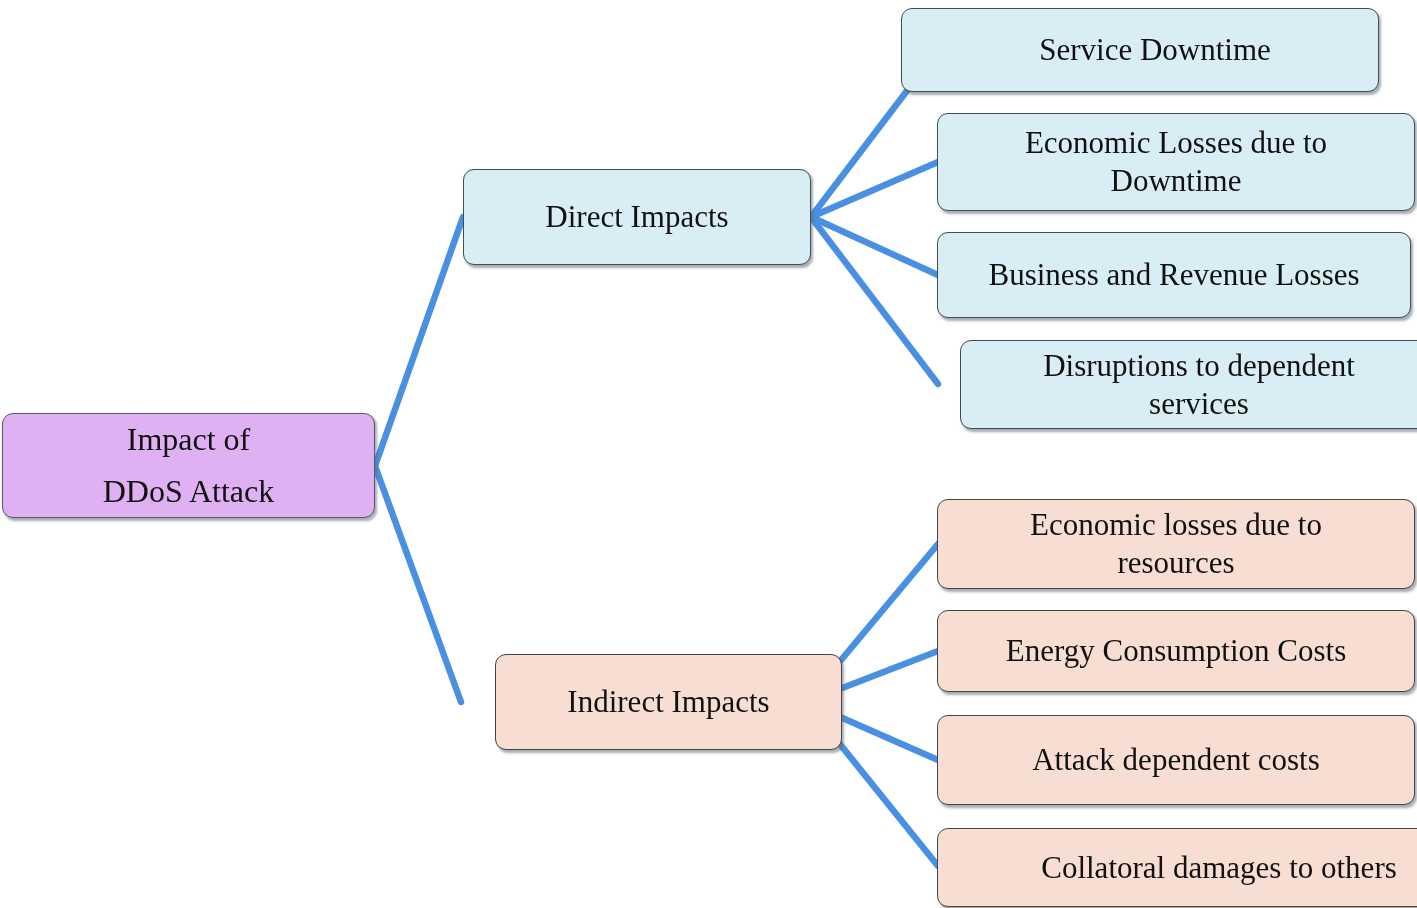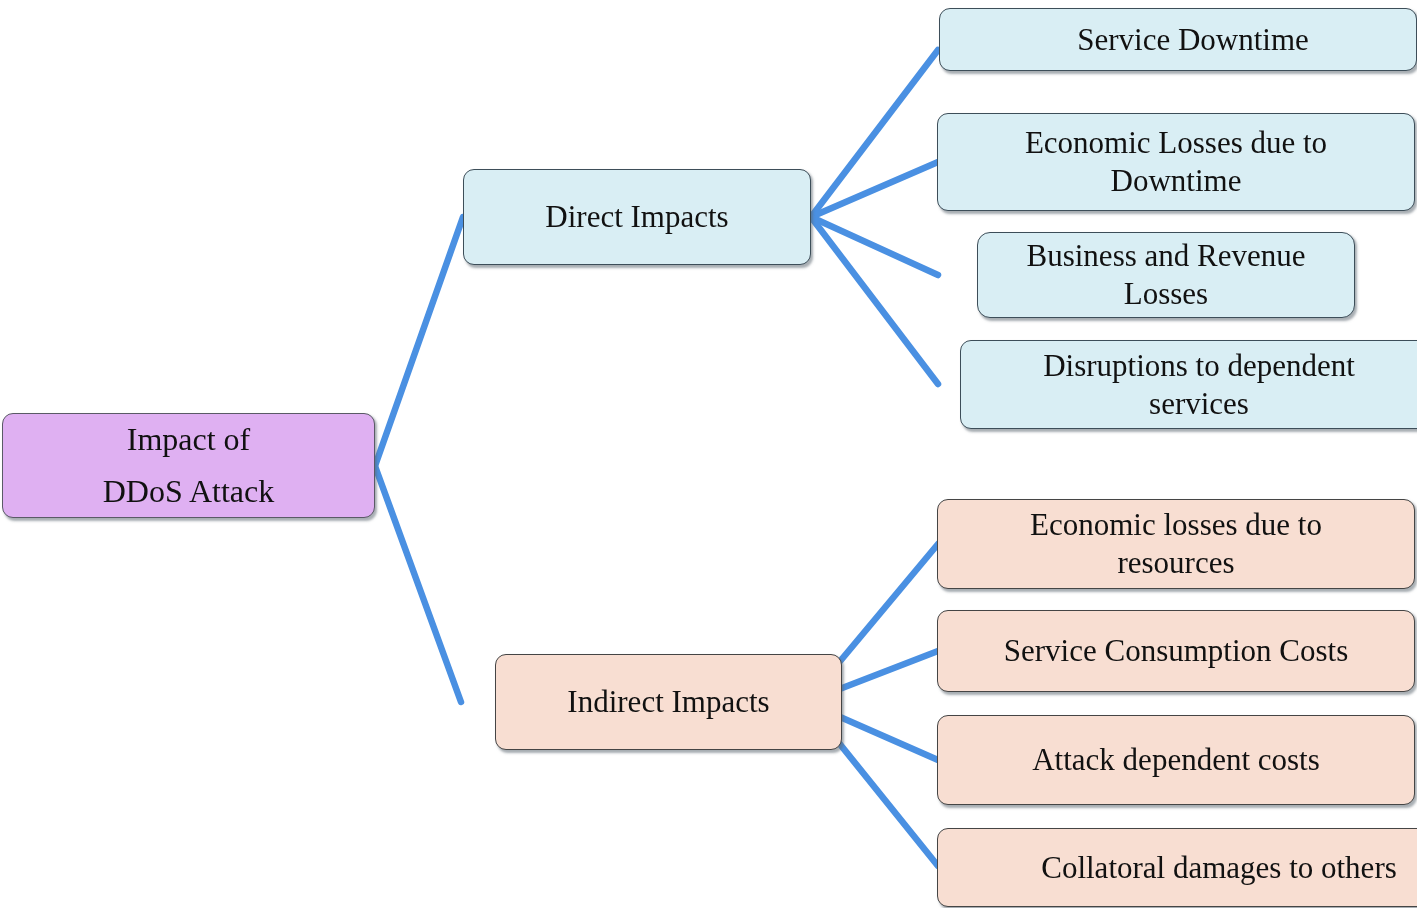--- a/index.html
+++ b/index.html
@@ -49,23 +49,23 @@
   .fill-blue   { background: #d9eef4; border-color: #3d4e59; }
   .fill-pink   { background: #f8ded2; border-color: #454545; }
   .root-node {
     font-size: 32px;
     line-height: 1.62;
   }
   
   .pos-root     { left: 2px;   top: 413px; width: 373px; height: 105px; }
   .pos-direct   { left: 463px; top: 169px; width: 348px; height: 96px; }
   .pos-indirect { left: 459px; top: 654px; width: 347px; height: 96px; margin-left: 36px; }
-  .pos-leaf1 { left: 939px; top: 8px;   width: 478px; height: 63px; padding-left: 44px; }
+  .pos-leaf1 { left: 901px; top: 8px;   width: 478px; height: 84px; padding-left: 44px; }
   .pos-leaf2 { left: 937px; top: 113px; width: 478px; height: 98px; }
-  .pos-leaf3 { left: 977px; top: 232px; width: 378px; height: 86px; border-radius: 13px; }
+  .pos-leaf3 { left: 937px; top: 232px; width: 474px; height: 86px; }
   .pos-leaf4 { left: 937px; top: 340px; width: 478px; height: 89px; margin-left: 23px; }
   .pos-leaf5 { left: 937px; top: 499px; width: 478px; height: 90px; }
   .pos-leaf6 { left: 937px; top: 610px; width: 478px; height: 82px; }
   .pos-leaf7 { left: 937px; top: 715px; width: 478px; height: 90px; }
   .pos-leaf8 { left: 937px; top: 828px; width: 564px; height: 79px; }
 </style>
 </head>
 <body>
 
 <div id="canvas">
@@ -96,19 +96,19 @@
 Downtime</div>
 
   <div class="node fill-blue pos-leaf3">Business and Revenue Losses</div>
 
   <div class="node fill-blue pos-leaf4">Disruptions to dependent
 services</div>
 
   <div class="node fill-pink pos-leaf5">Economic losses due to
 resources</div>
 
-  <div class="node fill-pink pos-leaf6">Service Consumption Costs</div>
+  <div class="node fill-pink pos-leaf6">Energy Consumption Costs</div>
 
   <div class="node fill-pink pos-leaf7">Attack dependent costs</div>
 
   <div class="node fill-pink pos-leaf8">Collatoral damages to others</div>
 
 </div>
 
 </body></html>

